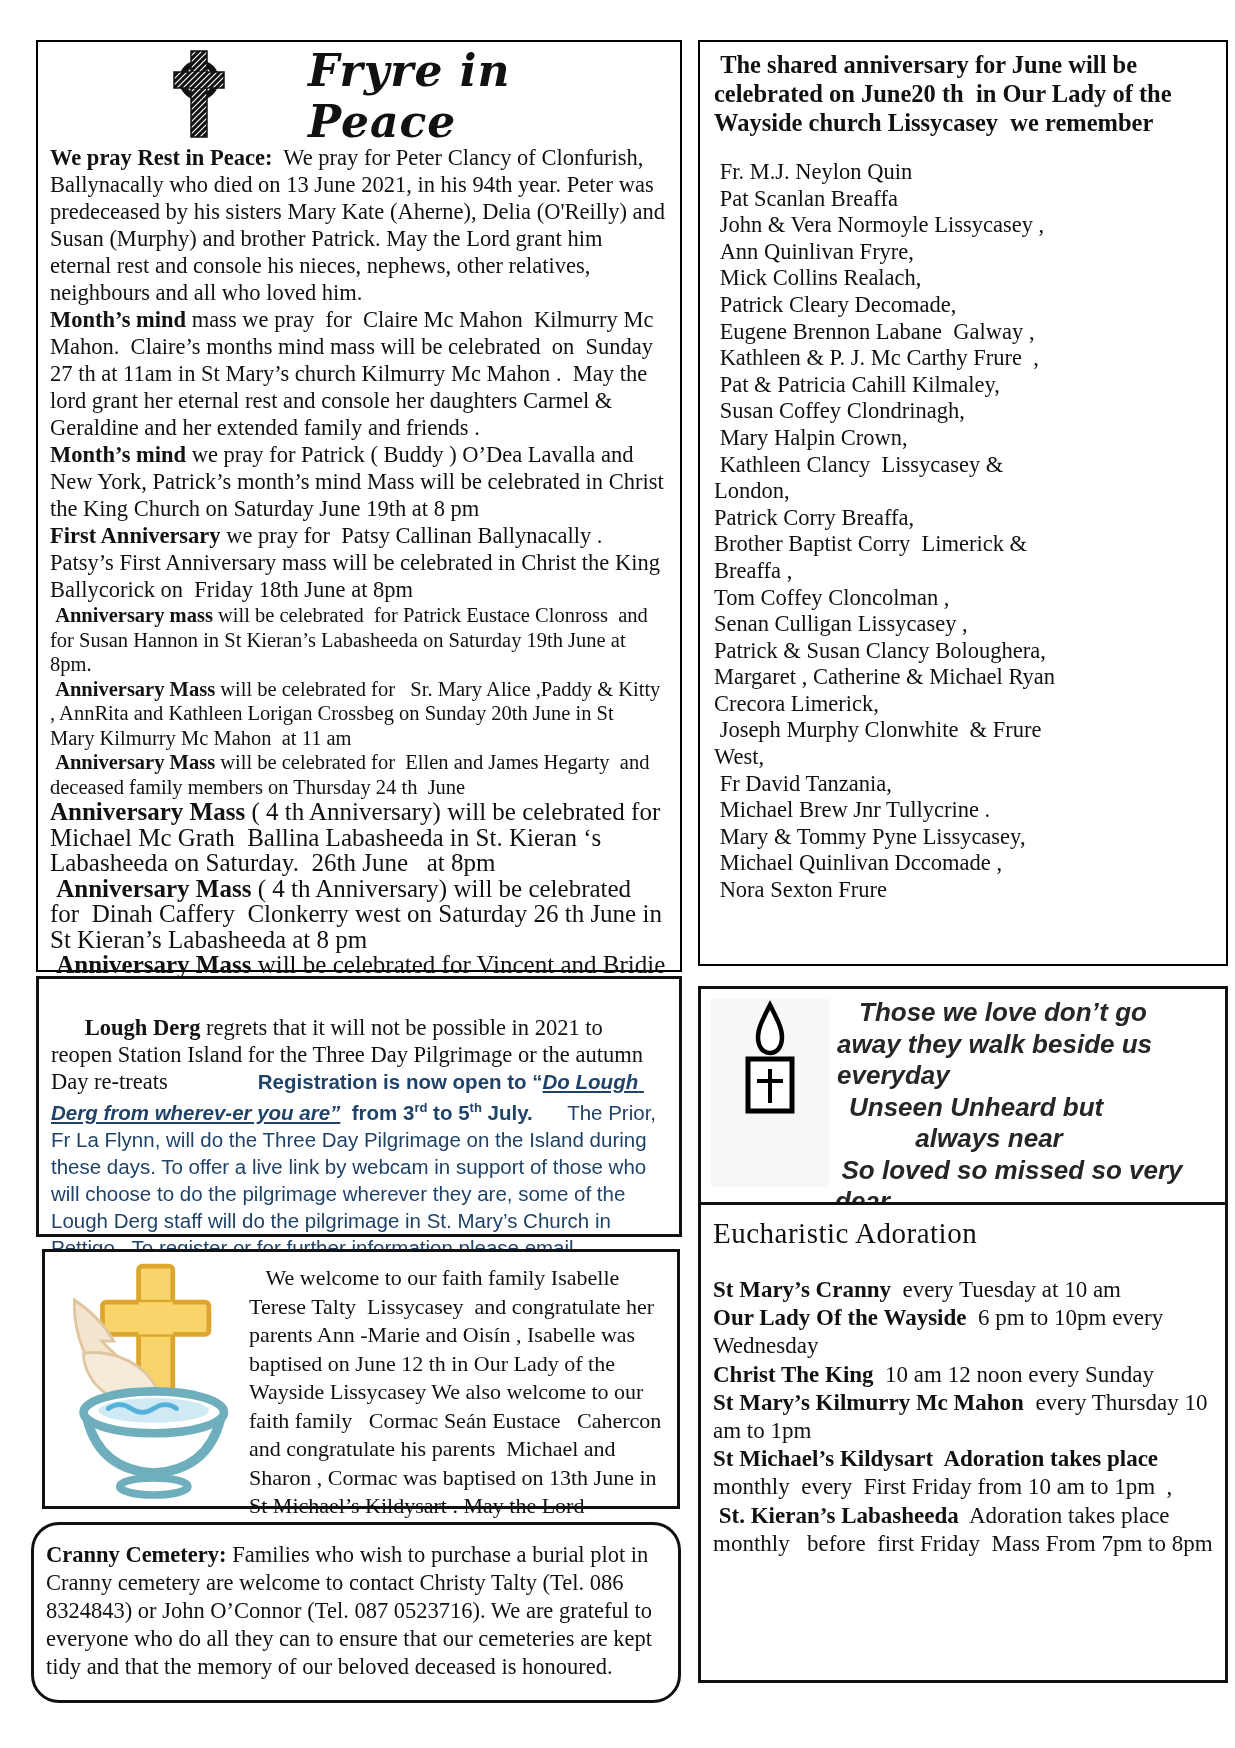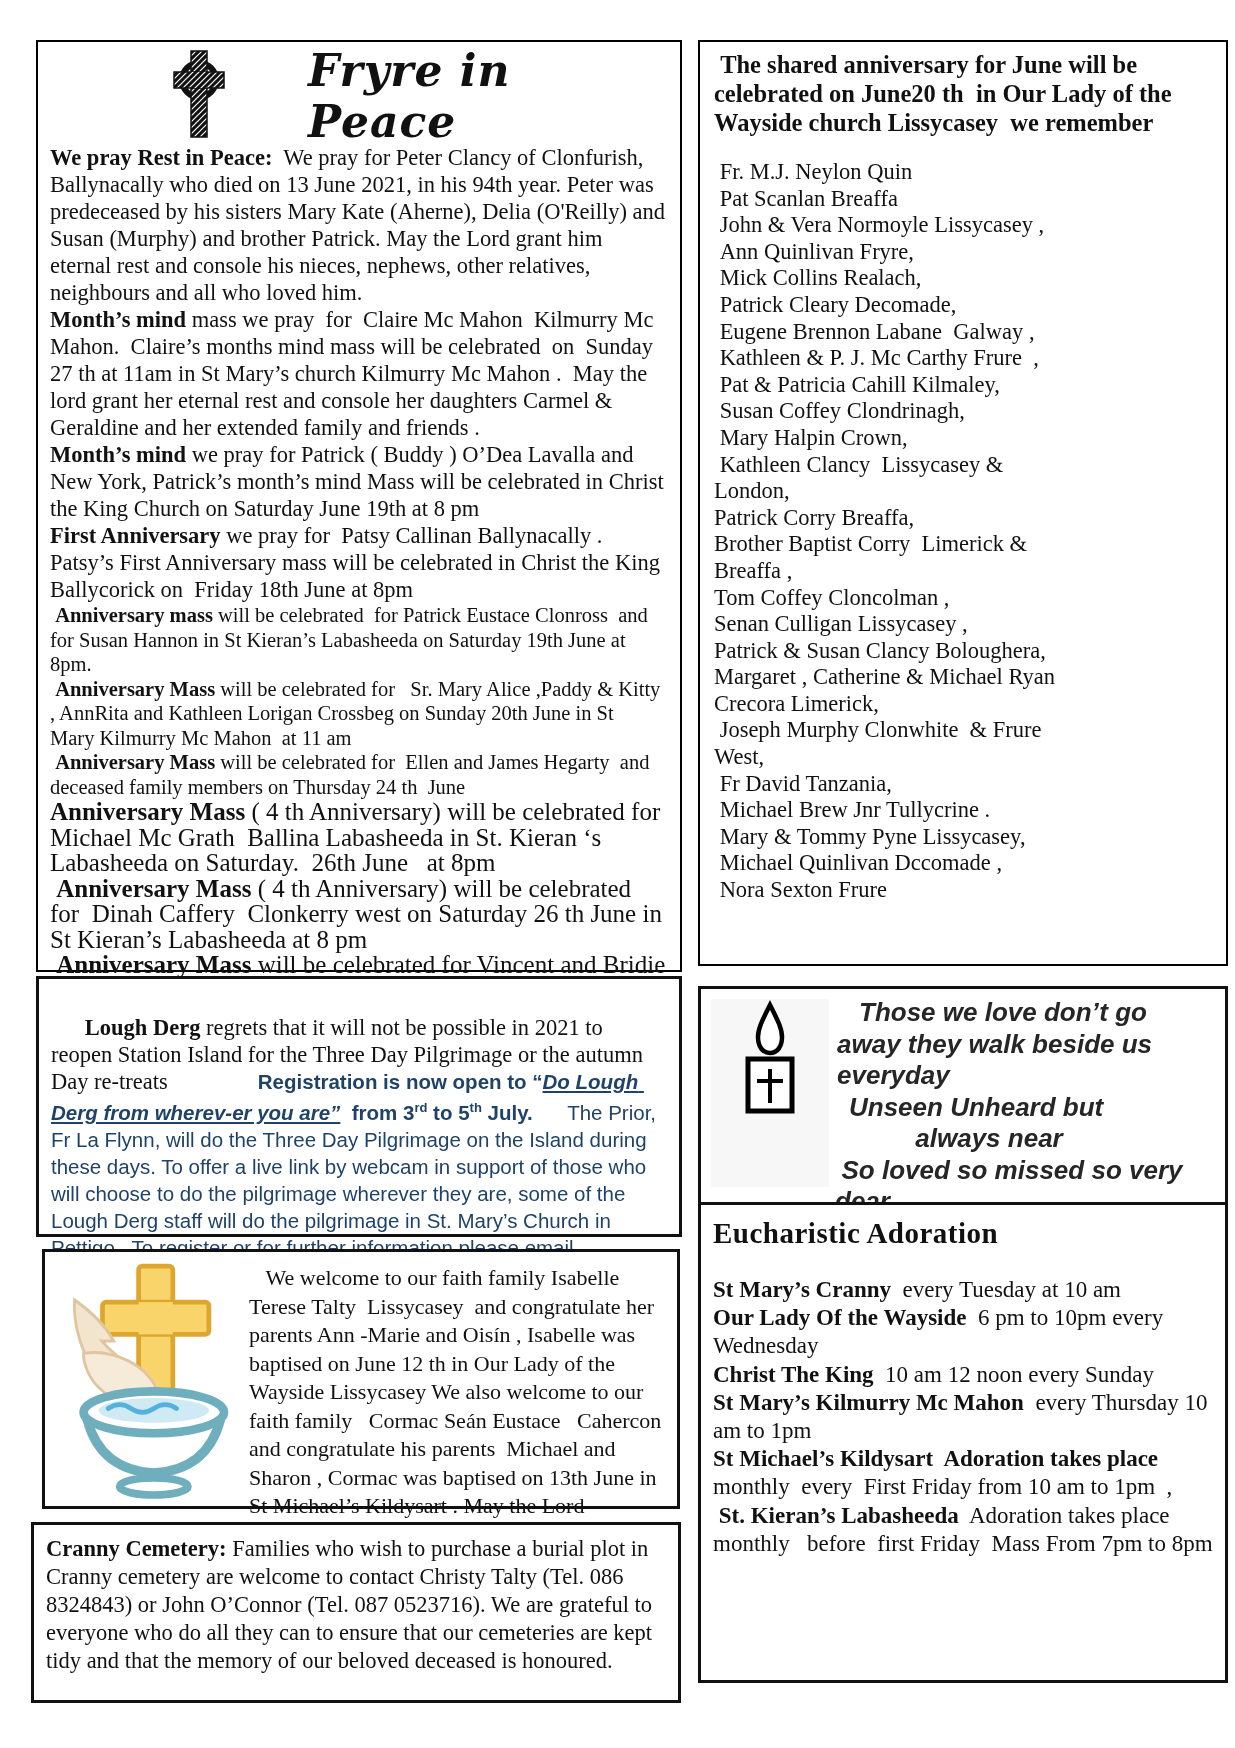--- a/index.html
+++ b/index.html
@@ -28,21 +28,21 @@
   .ld-gap{display:inline-block;width:78px;}
   .ld-link{color:#1f4268;text-decoration:underline;cursor:pointer;}
   sup{font-size:13px;}
 
   
   #box-baptism{left:42px;top:1249px;width:638px;height:260px;padding:6px 8px 4px 6px;display:flex;}
   .bap-img{width:198px;flex:0 0 198px;display:flex;align-items:center;justify-content:center;}
   .bap-text{flex:1;white-space:pre-wrap;font-size:22px;line-height:28.5px;padding-top:6px;padding-right:4px;}
 
   
-  #box-cranny{left:31px;top:1522px;width:650px;height:181px;padding:10px 12px;}
+  #box-cranny{left:31px;top:1522px;width:650px;height:181px;padding:16px 12px;border-radius:28px;}
   .cranny-text{white-space:pre-wrap;font-size:22.5px;line-height:28px;}
 
   
   #box-names{left:698px;top:40px;width:530px;height:926px;padding:8px 6px 4px 14px;}
   .sa-heading{white-space:pre-wrap;font-weight:bold;font-size:24.5px;line-height:29px;margin:0 0 22px 0;}
   .sa-name{white-space:pre-wrap;font-size:22.5px;line-height:26.6px;}
 
   
   #box-poem{left:698px;top:970px;width:530px;height:221px;display:flex;padding:8px 22px 4px 10px;margin-top:16px;}
   .candle-wrap{flex:0 0 118px;display:flex;justify-content:center;align-items:flex-start;
@@ -53,21 +53,21 @@
   .pl0{padding-left:24px;}
   .pl1{padding-left:2px;}
   .pl2{padding-left:2px;}
   .pl3{padding-left:14px;}
   .pl4{text-align:center;padding-right:60px;}
   .pl5{text-align:center;padding-right:14px;}
   .pl6{text-align:left;padding-right:60px;}
 
   
   #box-euch{left:698px;top:1202px;width:530px;height:481px;padding:12px 8px 4px 12px;}
-  .euch-title{font-size:29px;font-weight:bold;margin:0 0 26px 0;letter-spacing:0.5px;}
+  .euch-title{font-size:29px;font-weight:normal;margin:0 0 26px 0;letter-spacing:0.5px;}
   .euch-entry{white-space:pre-wrap;font-size:23px;line-height:28.2px;}
 </style>
 </head>
 <body>
 
 <div class="page">
 
   <div class="box b2" id="box-rip">
     <div class="rip-header">
       <span class="rip-cross">

